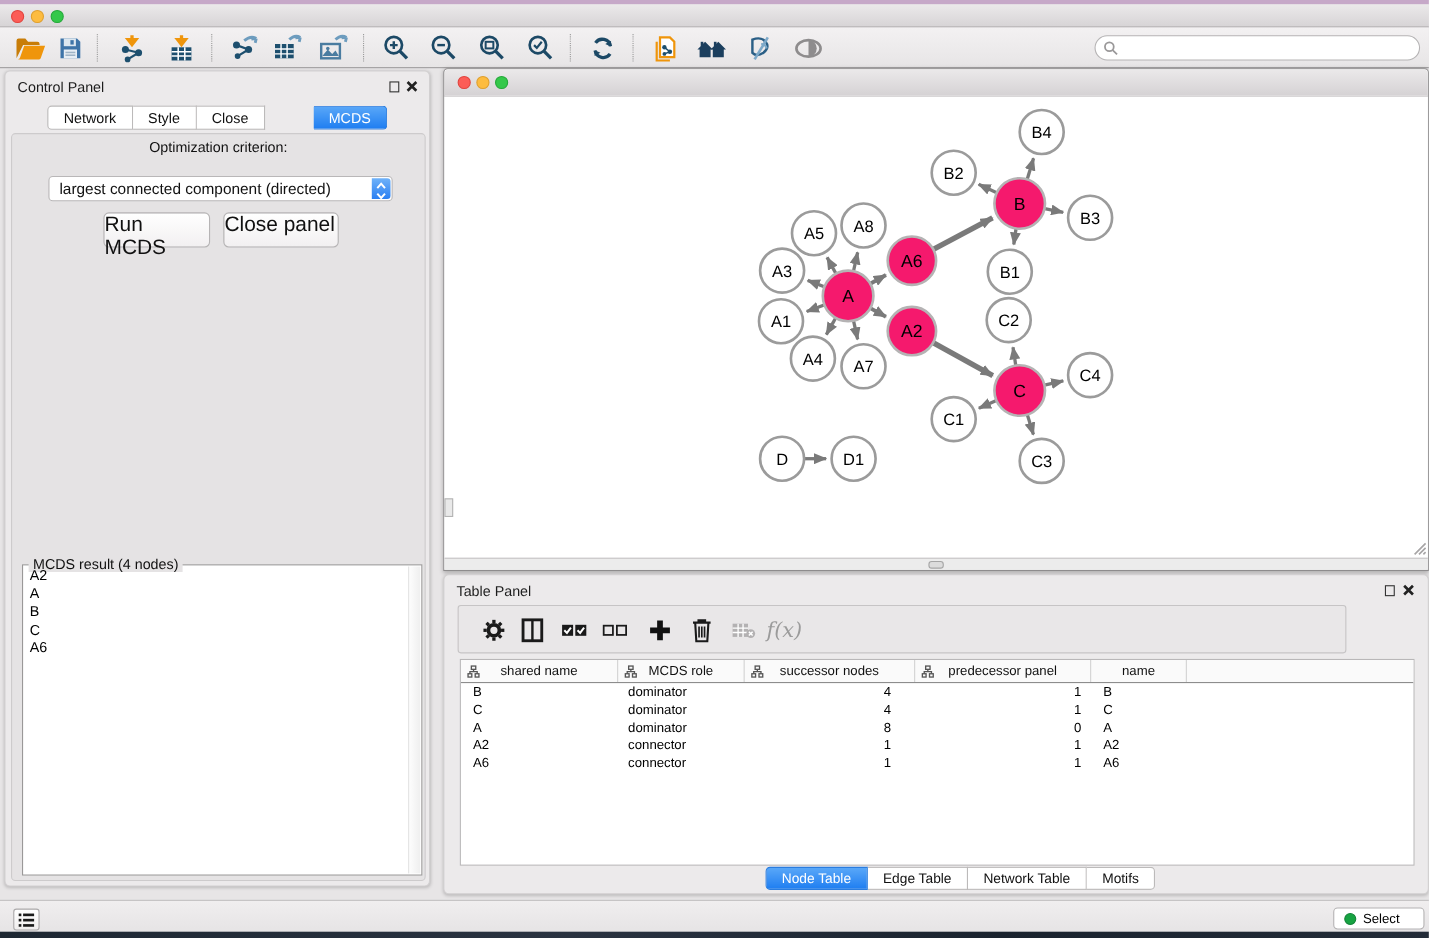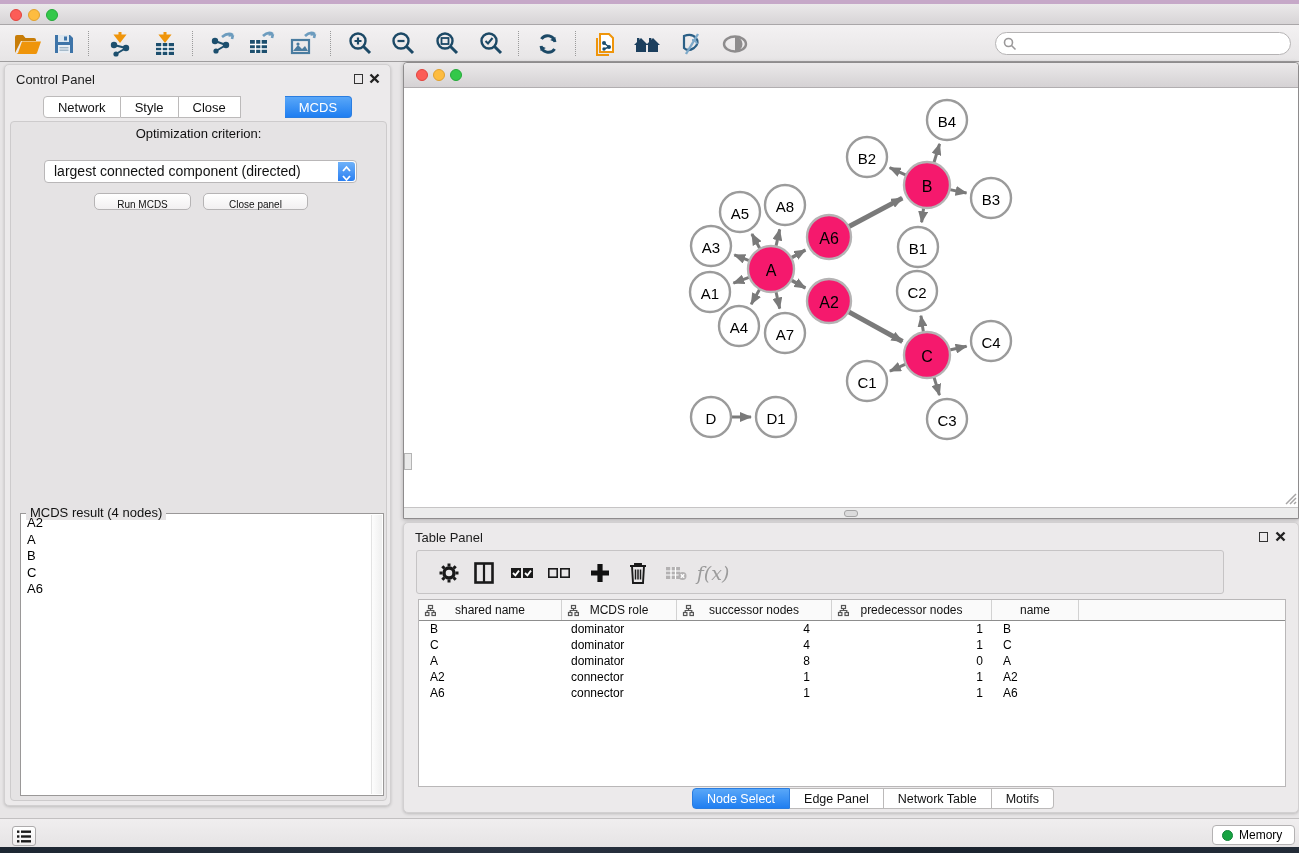--- a/index.html
+++ b/index.html
@@ -49,22 +49,22 @@
   .seg-tab.active { background:linear-gradient(#59a7f8,#1f7ef1); color:#fff; border-color:#2a7de0;margin-left:44px; }
   .cp-content { position:absolute; left:5px; top:56px; width:377px; height:680px;
     background:#e5e3e4; border:1px solid #cdcbcc; border-radius:4px; }
   .opt-label { position:absolute; left:0; right:0; top:4px; text-align:center; font-size:13px; color:#111; }
   .dropdown { position:absolute; left:33px; top:38px; width:313px; height:23px; background:#fff;
     border:1px solid #b9b7b8; border-radius:4px; font-size:14px; color:#111; line-height:21px;
     padding-left:9px; }
   .dropdown .stepper { position:absolute; right:1px; top:1px; bottom:1px; width:17px;
     background:linear-gradient(#6fb2f9,#2a7ff2); border-radius:0 3px 3px 0; }
   .stepper svg { display:block; margin:3px auto; }
-  .cp-btn { position:absolute; top:71px; height:17px; background:linear-gradient(#ffffff,#f2f0f1);
-    border:1px solid #b6b4b5; border-radius:5px; font-size:10px; color:#111; text-align:center;
+  .cp-btn { position:absolute; top:71px; height:32px; background:linear-gradient(#ffffff,#f2f0f1);
+    border:1px solid #b6b4b5; border-radius:5px; font-size:19px; color:#111; 
     line-height:21px; }
   #run-mcds-btn { left:83px; width:97px; }
   #close-panel-btn { left:192px; width:105px; }
   .result-box { position:absolute; left:9px; top:391px; width:364px; height:283px; }
   .result-box { border:1px solid #9a9898; background:#fff; }
   .result-legend { position:absolute; top:-9px; left:5px; background:#e5e3e4; padding:0 4px;
     font-size:13px; color:#111; white-space:nowrap; }
   .result-list { position:absolute; inset:1px 12px 1px 1px; overflow:hidden; }
   .result-item { font-size:13px; color:#000; line-height:16.5px; padding-left:5px; }
   .result-scroll { position:absolute; top:1px; bottom:1px; right:1px; width:11px;
@@ -548,21 +548,21 @@
         </div>
         <div class="th-cell">
           <svg class="hier" width="11" height="11" viewBox="0 0 11 11">
             <g fill="none" stroke="#555" stroke-width="1.2">
               <rect x="3.5" y="0.5" width="4" height="3"></rect>
               <rect x="0.5" y="7.5" width="3.4" height="3"></rect>
               <rect x="7" y="7.5" width="3.4" height="3"></rect>
               <path d="M5.5 3.5 v2 M2.2 7.5 v-2 h6.6 v2"></path>
             </g>
           </svg>
-          <span>predecessor nodes</span>
+          <span>predecessor panel</span>
         </div>
         <div class="th-cell">
           <span>name</span>
         </div>
         <div class="th-cell no-sep"></div>
       </div>
     <div id="table-body">
         <div class="tp-row">
           <div class="c0">B</div>
           <div class="c1">dominator</div>
@@ -594,39 +594,39 @@
         <div class="tp-row">
           <div class="c0">A6</div>
           <div class="c1">connector</div>
           <div class="c2">1</div>
           <div class="c3">1</div>
           <div class="c4">A6</div>
         </div>
       </div>
   </div>
   <div class="tp-tabs" id="tp-tabs">
-      <div class="seg-tab active">Node Select</div>
-      <div class="seg-tab">Edge Panel</div>
+      <div class="seg-tab active">Node Table</div>
+      <div class="seg-tab">Edge Table</div>
       <div class="seg-tab">Network Table</div>
       <div class="seg-tab">Motifs</div>
     </div>
 </div>
 
 <div class="statusbar">
   <div class="list-btn">
     <svg width="14" height="13" viewBox="0 0 14 13">
         <g fill="#1a1a1a">
           <rect x="0" y="0.5" width="2.4" height="2.4"></rect>
           <rect x="4" y="0.5" width="10" height="2.4"></rect>
           <rect x="0" y="5.3" width="2.4" height="2.4"></rect>
           <rect x="4" y="5.3" width="10" height="2.4"></rect>
           <rect x="0" y="10.1" width="2.4" height="2.4"></rect>
           <rect x="4" y="10.1" width="10" height="2.4"></rect>
         </g>
       </svg>
   </div>
   <div class="memory-btn">
     <span class="memory-dot"></span>
-    <span>Memory</span>
+    <span>Select</span>
   </div>
 </div>
 
 <div class="desktop-bottom"></div>
 
 </body></html>

